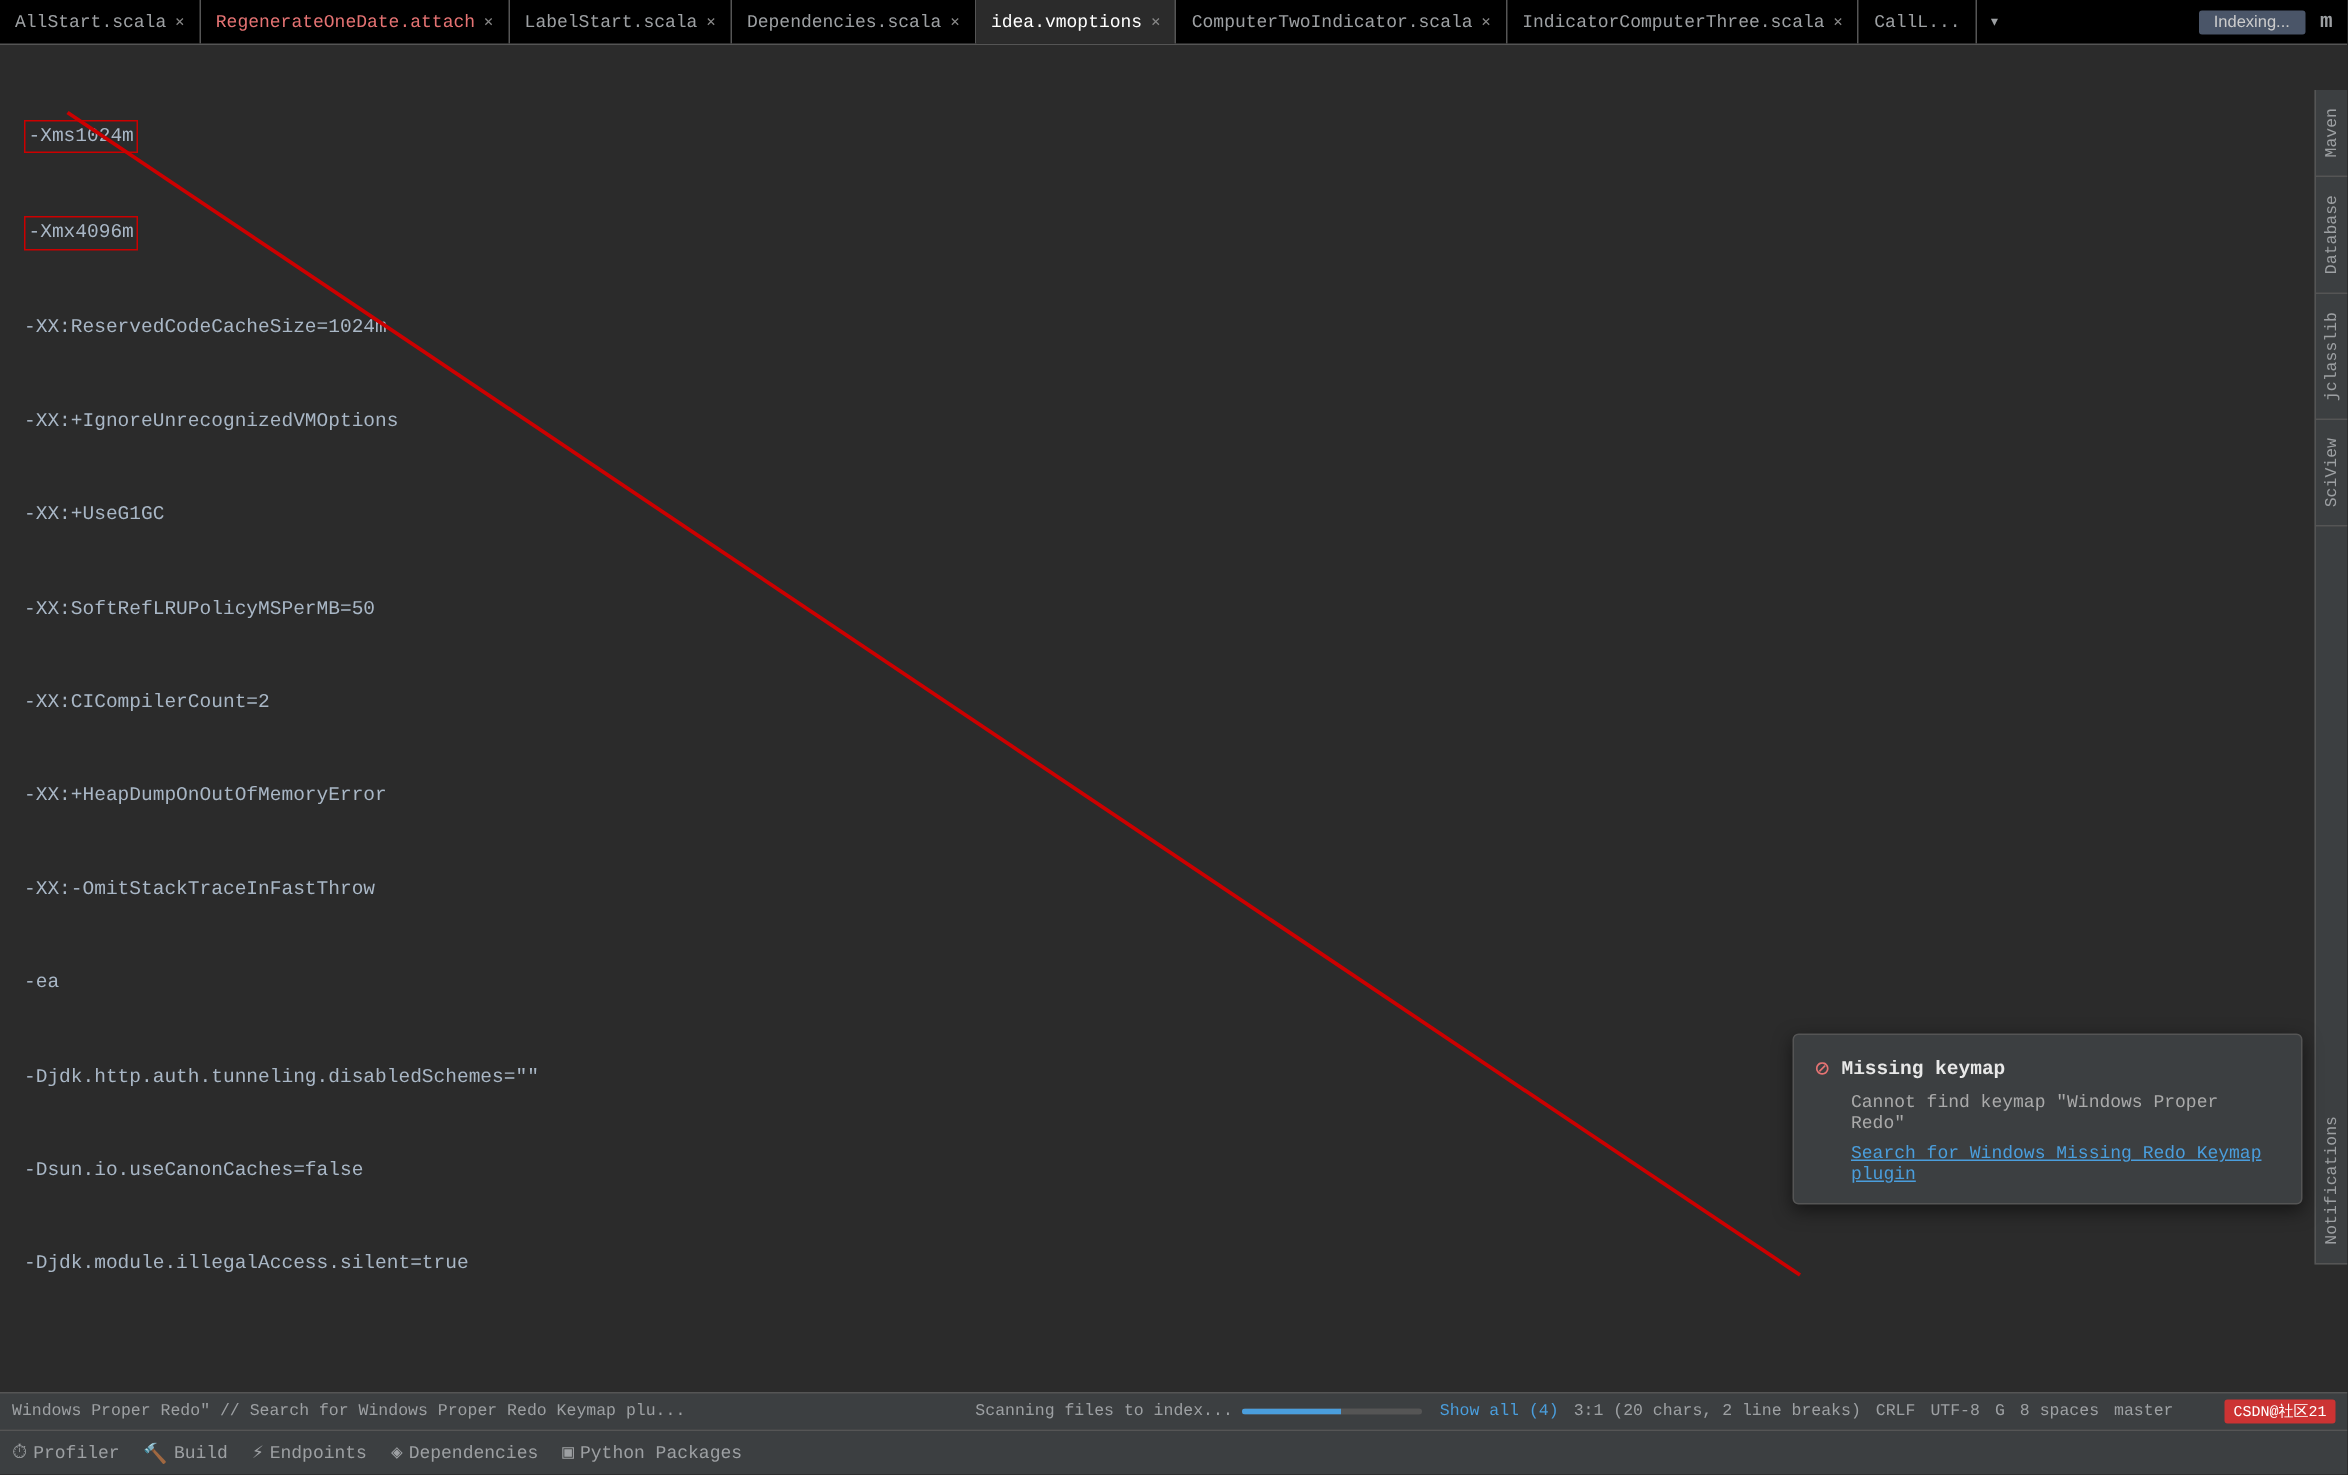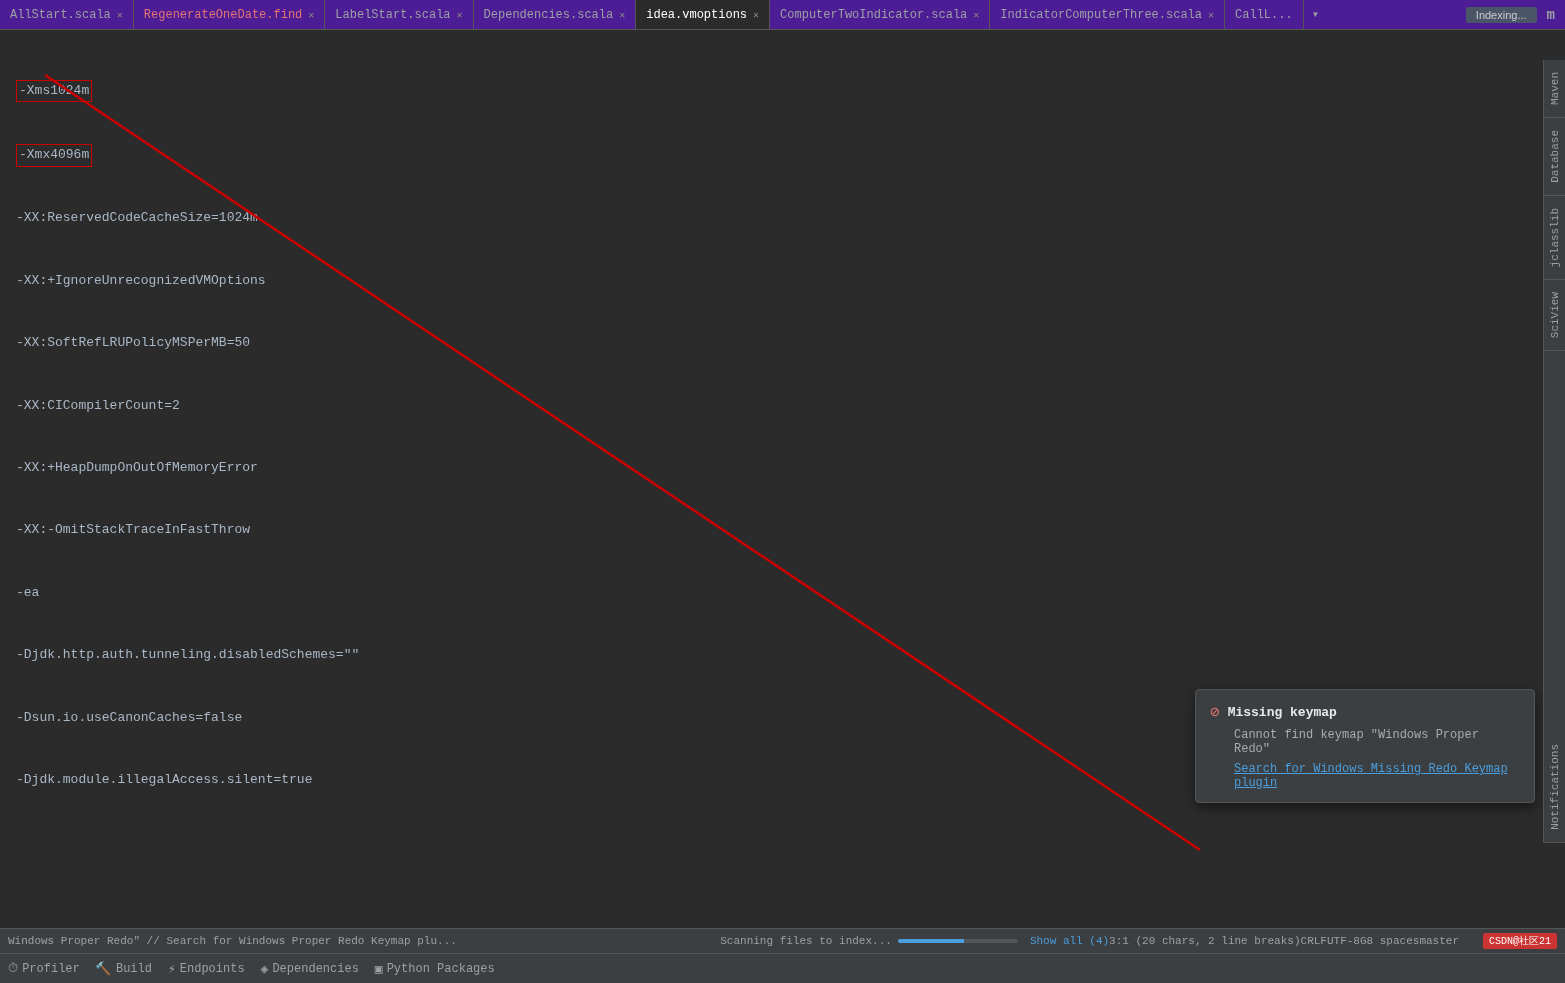--- a/index.html
+++ b/index.html
@@ -9,21 +9,21 @@
       background: #2b2b2b;
       font-family: 'Consolas', 'Courier New', monospace;
       overflow: hidden;
       position: relative;
     }
 
     
     .tab-bar {
       display: flex;
       align-items: center;
-      background: #4c1d95;
+      background: #000000;
       height: 30px;
       border-bottom: 1px solid #555;
       overflow: hidden;
     }
     .tab {
       display: flex;
       align-items: center;
       padding: 0 10px;
       height: 30px;
       font-size: 12px;
@@ -262,41 +262,42 @@
       font-size: 11px;
       color: #9da0a3;
       white-space: nowrap;
     }
 
     
     .status-right {
       margin-left: auto;
       display: flex;
       align-items: center;
+      gap: 10px;
     }
     .status-badge-red {
       background: #cc3333;
       color: #fff;
       font-size: 10px;
       padding: 1px 6px;
       border-radius: 2px;
       cursor: pointer;
       margin-left: 24px;
     }
   </style>
 </head>
 <body>
 
 <div class="tab-bar">
   <div class="tab">
     <span>AllStart.scala</span>
     <span class="tab-close">✕</span>
   </div>
   <div class="tab" style="color:#e57373;">
-    <span>RegenerateOneDate.find</span>
+    <span>RegenerateOneDate.attach</span>
     <span class="tab-close">✕</span>
   </div>
   <div class="tab">
     <span>LabelStart.scala</span>
     <span class="tab-close">✕</span>
   </div>
   <div class="tab">
     <span>Dependencies.scala</span>
     <span class="tab-close">✕</span>
   </div>
@@ -323,20 +324,21 @@
 </div>
 
 <div class="editor-area" style="position:relative; height: 868px;">
 
   <div class="editor-main" style="width: calc(100% - 22px);">
     <div class="editor-content">
       <div><span class="highlight-box">-Xms1024m</span></div>
       <div><span class="highlight-box">-Xmx4096m</span></div>
       <div>-XX:ReservedCodeCacheSize=1024m</div>
       <div>-XX:+IgnoreUnrecognizedVMOptions</div>
+      <div>-XX:+UseG1GC</div>
       <div>-XX:SoftRefLRUPolicyMSPerMB=50</div>
       <div>-XX:CICompilerCount=2</div>
       <div>-XX:+HeapDumpOnOutOfMemoryError</div>
       <div>-XX:-OmitStackTraceInFastThrow</div>
       <div>-ea</div>
       <div>-Djdk.http.auth.tunneling.disabledSchemes=""</div>
       <div>-Dsun.io.useCanonCaches=false</div>
       <div>-Djdk.module.illegalAccess.silent=true</div>
       
       

